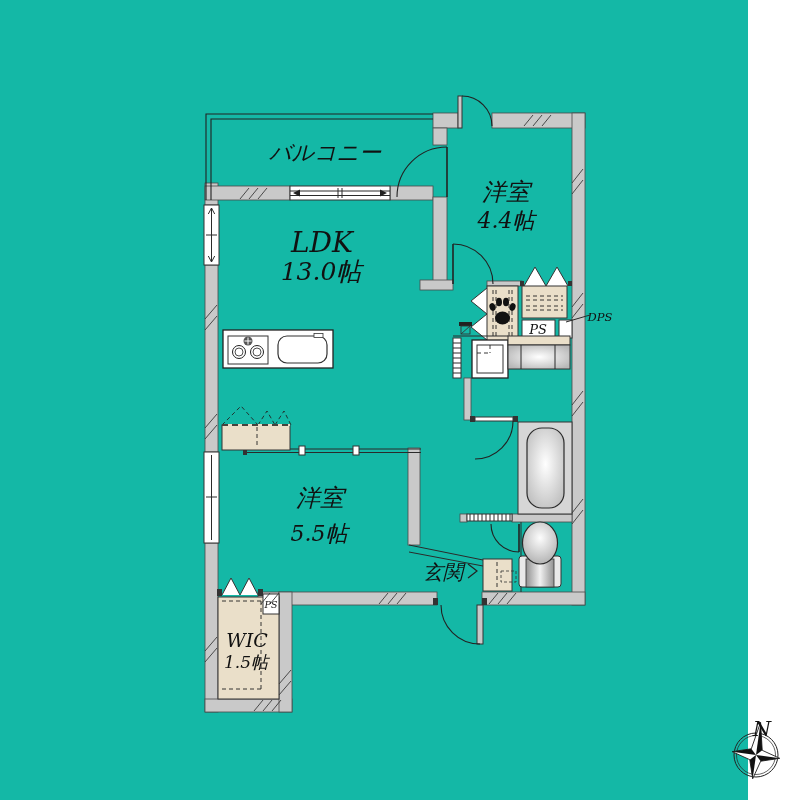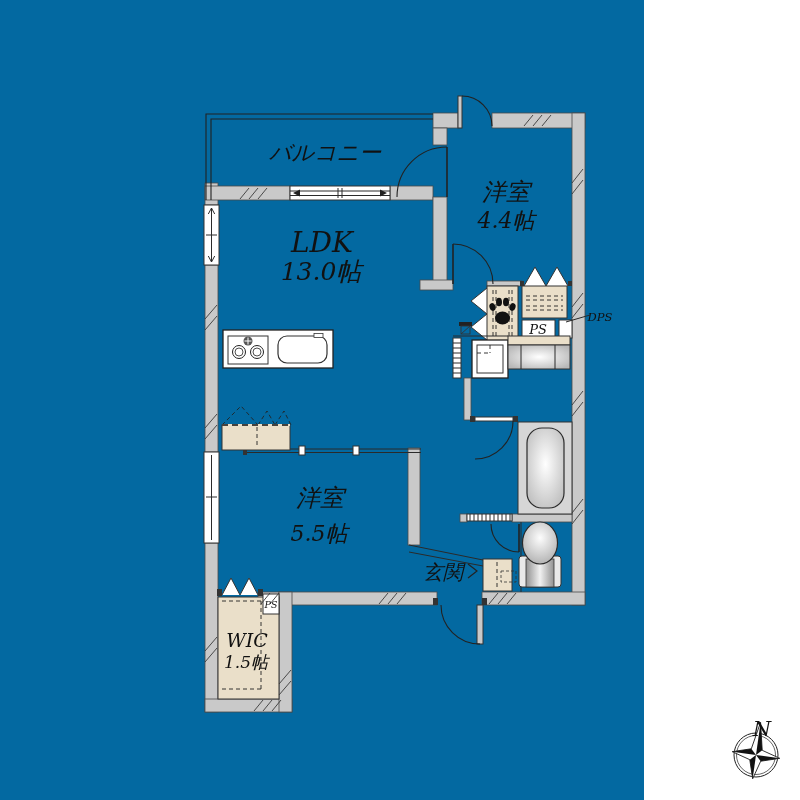--- a/index.html
+++ b/index.html
@@ -1,16 +1,16 @@
 <!DOCTYPE html>
 <html><head>
 <meta charset="utf-8">
 <style>
   html,body{margin:0;padding:0;background:#fff;width:800px;height:800px;overflow:hidden}
-  .canvas{position:relative;width:644px;height:800px;background:#0369a1}
+  .canvas{position:relative;width:748px;height:800px;background:#14b8a6}
   .wall{fill:#c9c9c9;stroke:#4a4a4a;stroke-width:.8}
   .thin{stroke:#222;fill:none;stroke-width:1.1}
   .thin2{stroke:#222;fill:none;stroke-width:1.6}
   .ln{stroke:#2a2a2a;fill:none;stroke-width:1}
   .beige{fill:#eadfc9;stroke:#333;stroke-width:1}
   .whitebox{fill:#fff;stroke:#333;stroke-width:1}
   .dash{stroke:#222;fill:none;stroke-width:.9;stroke-dasharray:4 3}
   .dashb{stroke:#111;fill:none;stroke-width:1.3;stroke-dasharray:6 4}
   .cap{fill:#333}
   .hatch{stroke:#3a3a3a;stroke-width:.9;fill:none}

